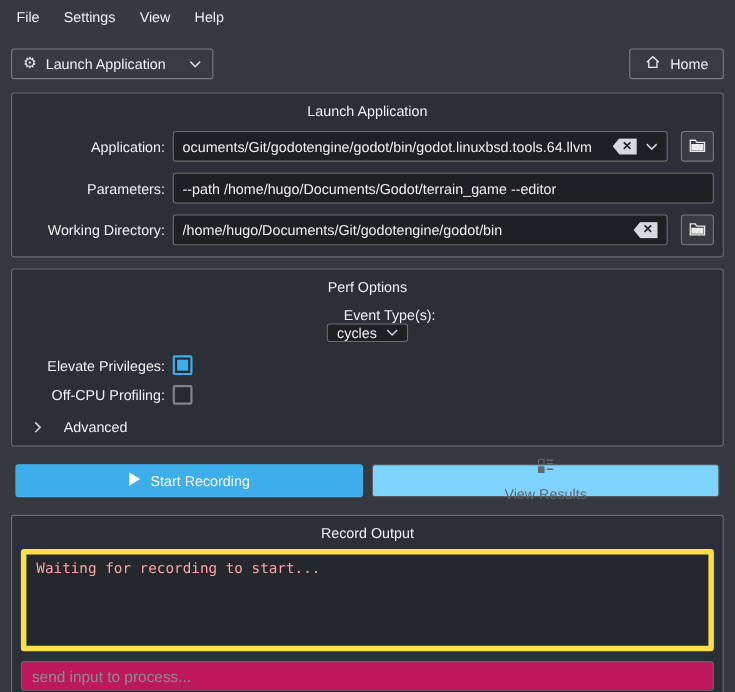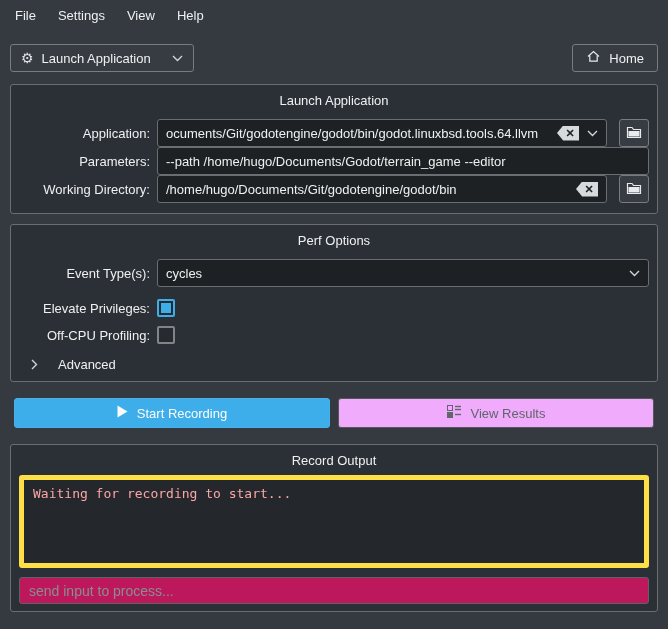--- a/index.html
+++ b/index.html
@@ -23,21 +23,21 @@
   .config-btn { width:184px; padding:0 10px; gap:8px; }
   .config-btn .chev { margin-left:auto; }
   .home-btn { padding:0 13px; gap:8px; }
   .gear { font-family:"DejaVu Sans", sans-serif; font-size:14px; color:#dfe2e3; line-height:1; }
   
   .groupbox {
     margin:12px 10px 0; border:1px solid #6a6e73; border-radius:3px;
     background:#2b3036; padding:4px 8px 10px;
   }
   .group-title { text-align:center; padding:4px 0 7px; }
-  .form-row { display:flex; align-items:center; }
+  .form-row { display:flex; align-items:center; margin-top:10px; }
   .form-label { width:131px; text-align:right; margin-right:7px; flex:none; }
   .field {
     flex:1; height:28px; background:#1d2124; border:1px solid #6a6e73;
     border-radius:3px; display:flex; align-items:center; padding:0 8px;
     white-space:nowrap; overflow:hidden;
   }
   .field .val { flex:1; overflow:hidden; white-space:nowrap; }
   .clear-btn {
     width:22px; height:15px; flex:none; margin-left:6px; position:relative;
     background:#d7dadc;
@@ -59,21 +59,21 @@
     content:""; position:absolute; inset:2px; background:#3daee9;
   }
   .advanced-row { margin-top:12px; display:flex; align-items:center; gap:20px; padding-left:12px; height:17px; }
   
   .actions { display:flex; gap:8px; margin:16px 14px 0; }
   .action-btn {
     flex:1; height:30px; border-radius:3px; display:flex;
     align-items:center; justify-content:center; gap:9px; cursor:default;
   }
   .start-btn { background:#3daee9; border:1px solid #47b2ea; color:#fcfcfc; }
-  .view-btn { background:#f0abfc; border:1px solid #54585d; color:#60666b; }
+  .view-btn { background:#7dd3fc; border:1px solid #54585d; color:#60666b;flex-direction:column; }
   
   .console {
     height:93px; margin-top:0; border:5px solid #fde047; border-radius:3px;
     background:#24282c; padding:6px 9px;
     font-family:"DejaVu Sans Mono", monospace; font-size:13px; color:#fca5a5;
   }
   .send-input {
     width:100%; height:27px; margin-top:9px; border:1px solid #5f6368; border-radius:3px;
     background:#be185d; padding:0 9px; color:#eff0f1;
     font-family:"Liberation Sans", sans-serif; font-size:14px;
@@ -160,21 +160,21 @@
           <path d="M2.5 6 H13.5 V11.5 H2.5 Z" fill="#e8eaeb"></path>
         </svg>
       </span>
     </div>
   </div>
 </div>
 
 <div class="groupbox" style="margin-top:10px; padding-bottom:8px;">
   <div class="group-title">Perf Options</div>
 
-  <div class="form-row" style="margin-top:4px;">
+  <div class="form-row" style="margin-top:4px;flex-direction:column;">
     <span class="form-label">Event Type(s):</span>
     <div class="field">
       <span class="val">cycles</span>
       <span class="chev combo-chev">
         <svg width="11" height="7" viewBox="0 0 11 7">
             <path d="M1 1 L5.5 5.5 L10 1" fill="none" stroke="#d2d5d7" stroke-width="1.4"></path>
           </svg>
       </span>
     </div>
   </div>

